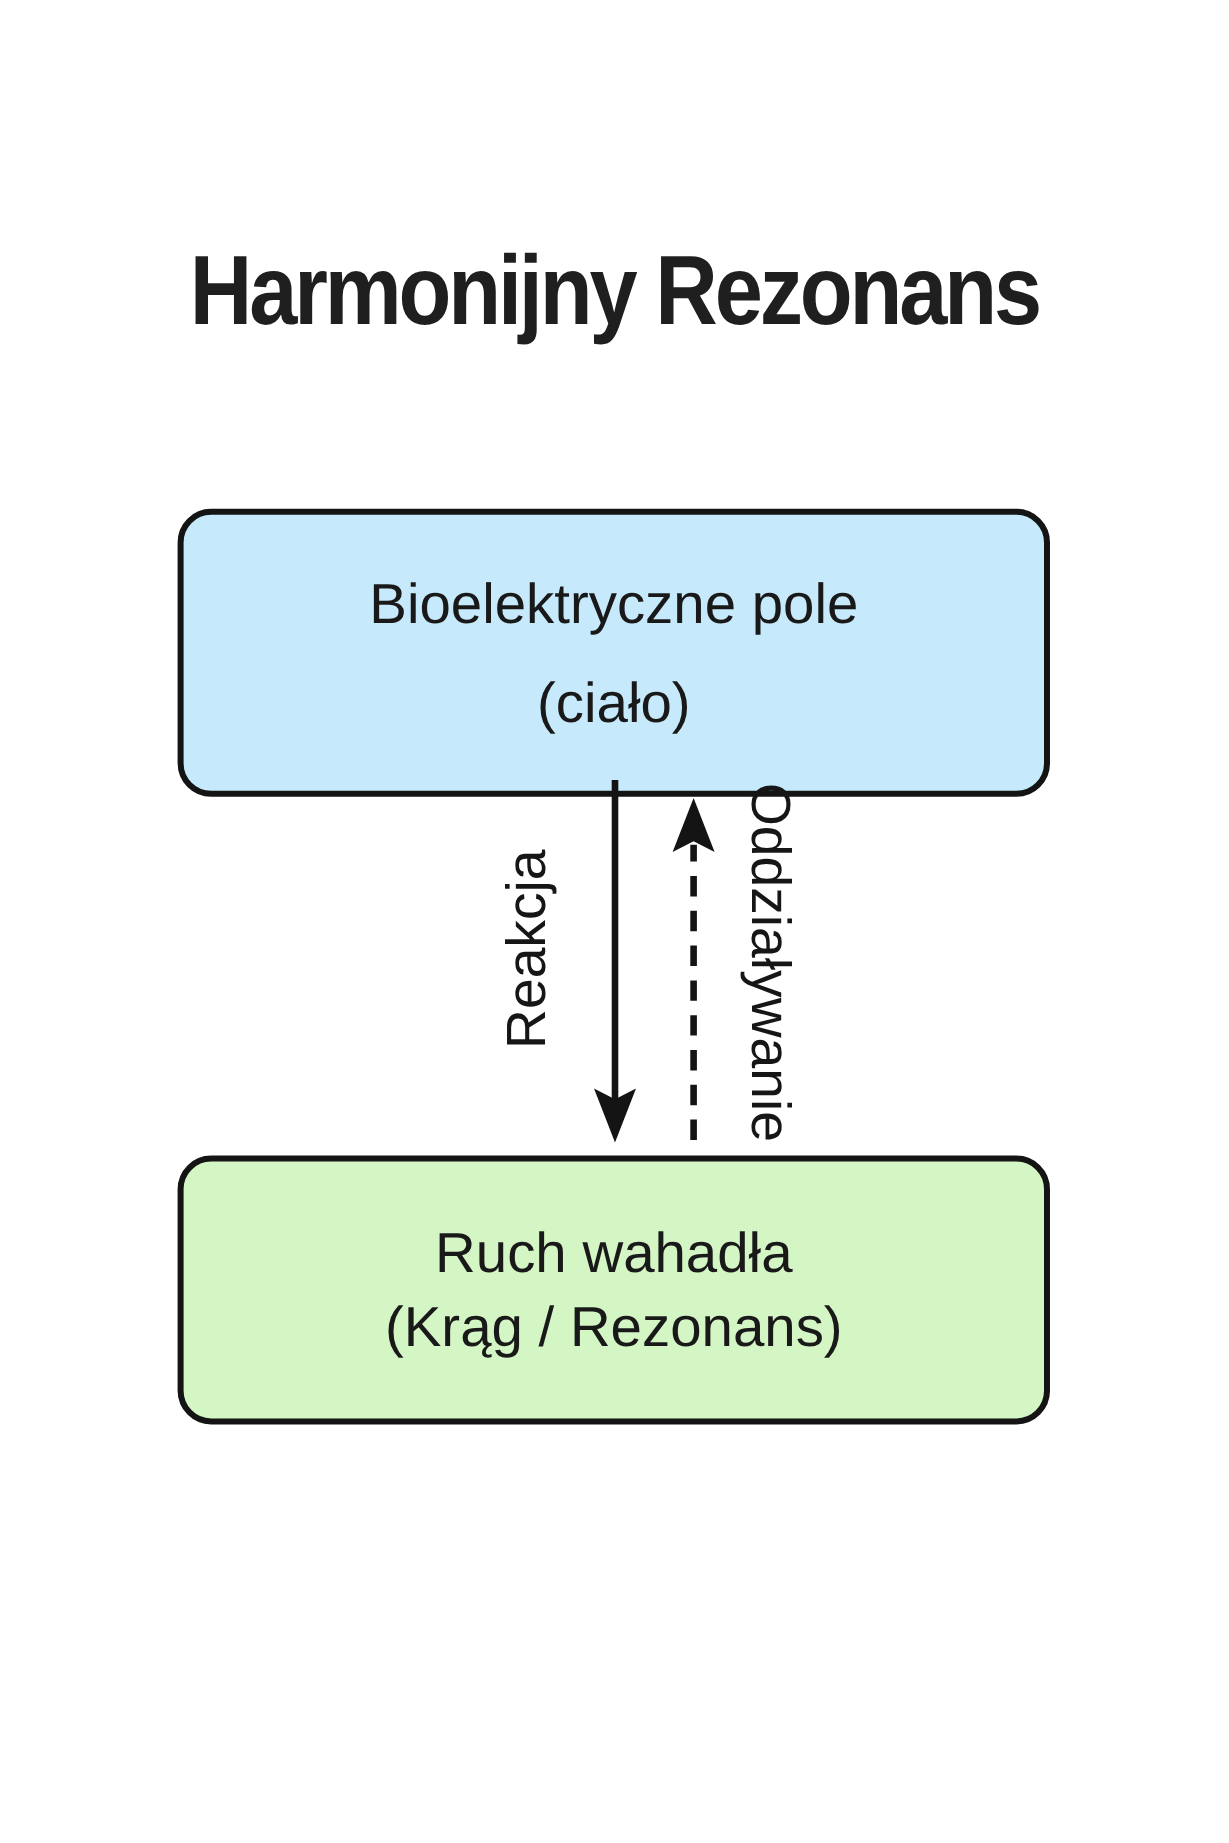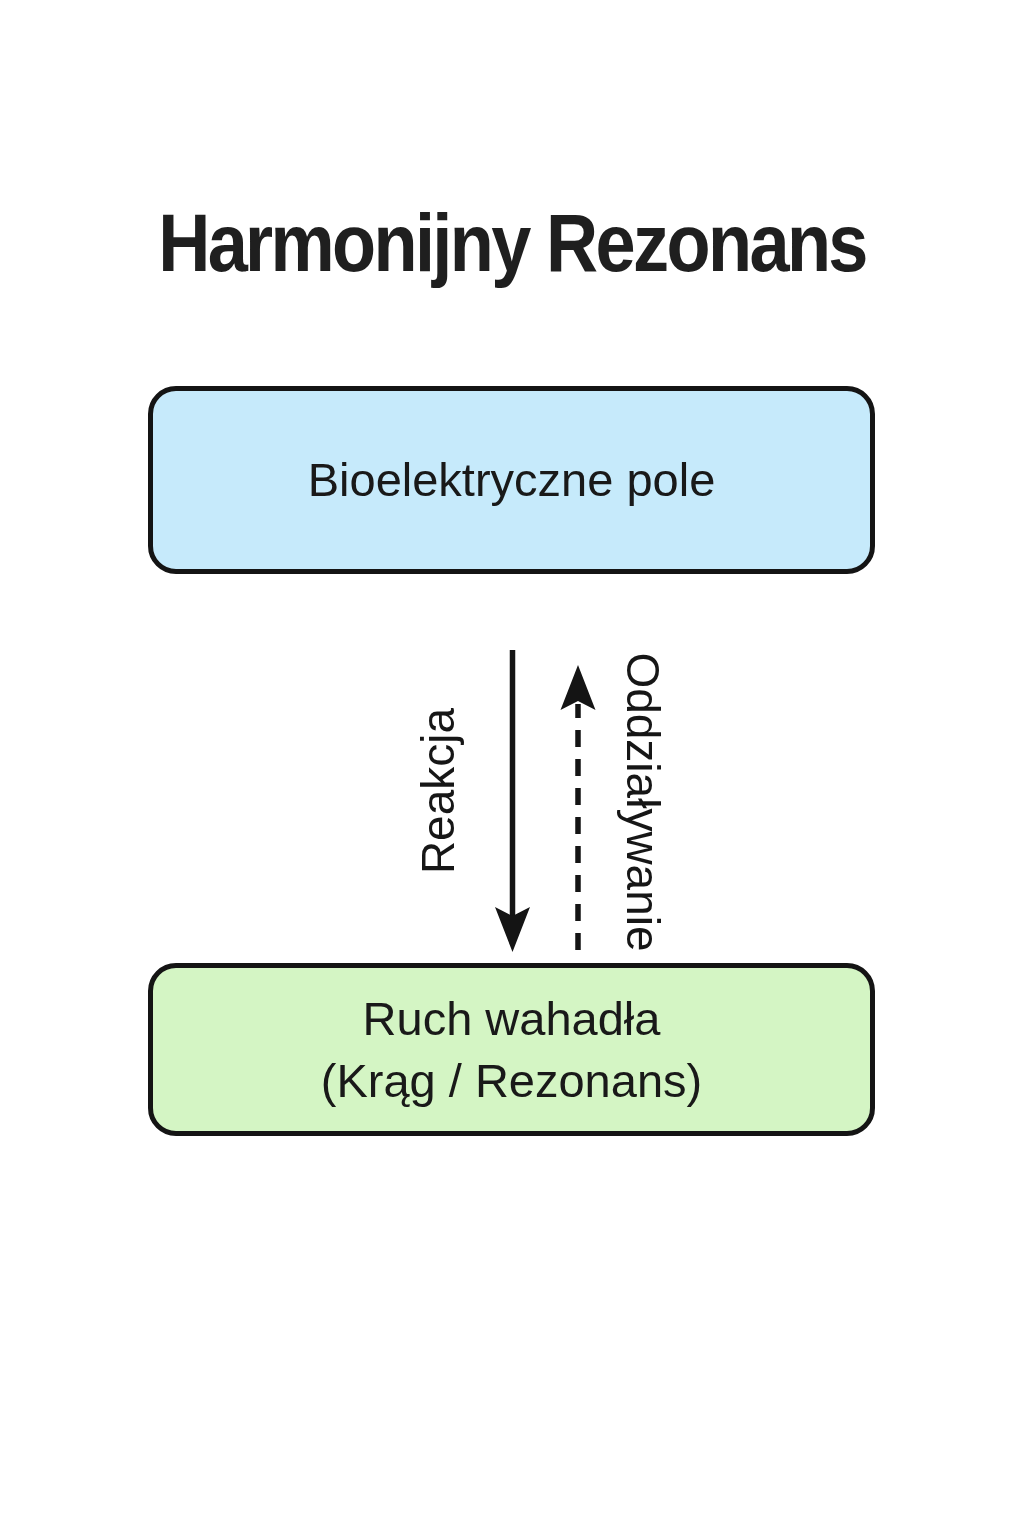--- a/index.html
+++ b/index.html
@@ -35,22 +35,22 @@
     align-items:center;
     justify-content:center;
     text-align:center;
   }
   .node .line{
     font-size:47px;
     line-height:62px;
     color:#191919;
     white-space:nowrap;
   }
-  .node-top{ top:386px; height:188px;gap:21px; }
-  .node-bottom{ top:963px; height:173px; }
+  .node-top{ top:424px; height:240px;gap:21px; }
+  .node-bottom{ top:963px; height:224px; }
   .arrow-layer{
     position:absolute;
     left:0; top:0;
     width:1024px; height:1536px;
     pointer-events:none;
   }
   .edge-label{
     position:absolute;
     font-size:46px;
     color:#161616;
@@ -65,20 +65,21 @@
     transform:translate(-50%,-50%) rotate(90deg);
   }
 </style>
 </head>
 <body>
 
 <div class="title">Harmonijny Rezonans</div>
 
 <div class="node node-top" style="background: rgb(198, 234, 251);">
   <div class="line">Bioelektryczne pole</div>
+  <div class="line">(ciało)</div>
 </div>
 
 <div class="node node-bottom" style="background: rgb(212, 245, 196);">
   <div class="line">Ruch wahadła</div>
   <div class="line">(Krąg / Rezonans)</div>
 </div>
 
 <svg class="arrow-layer" viewBox="0 0 1024 1536">
 
   <line x1="512.5" y1="650" x2="512.5" y2="917" stroke="#141414" stroke-width="5.5"></line>

